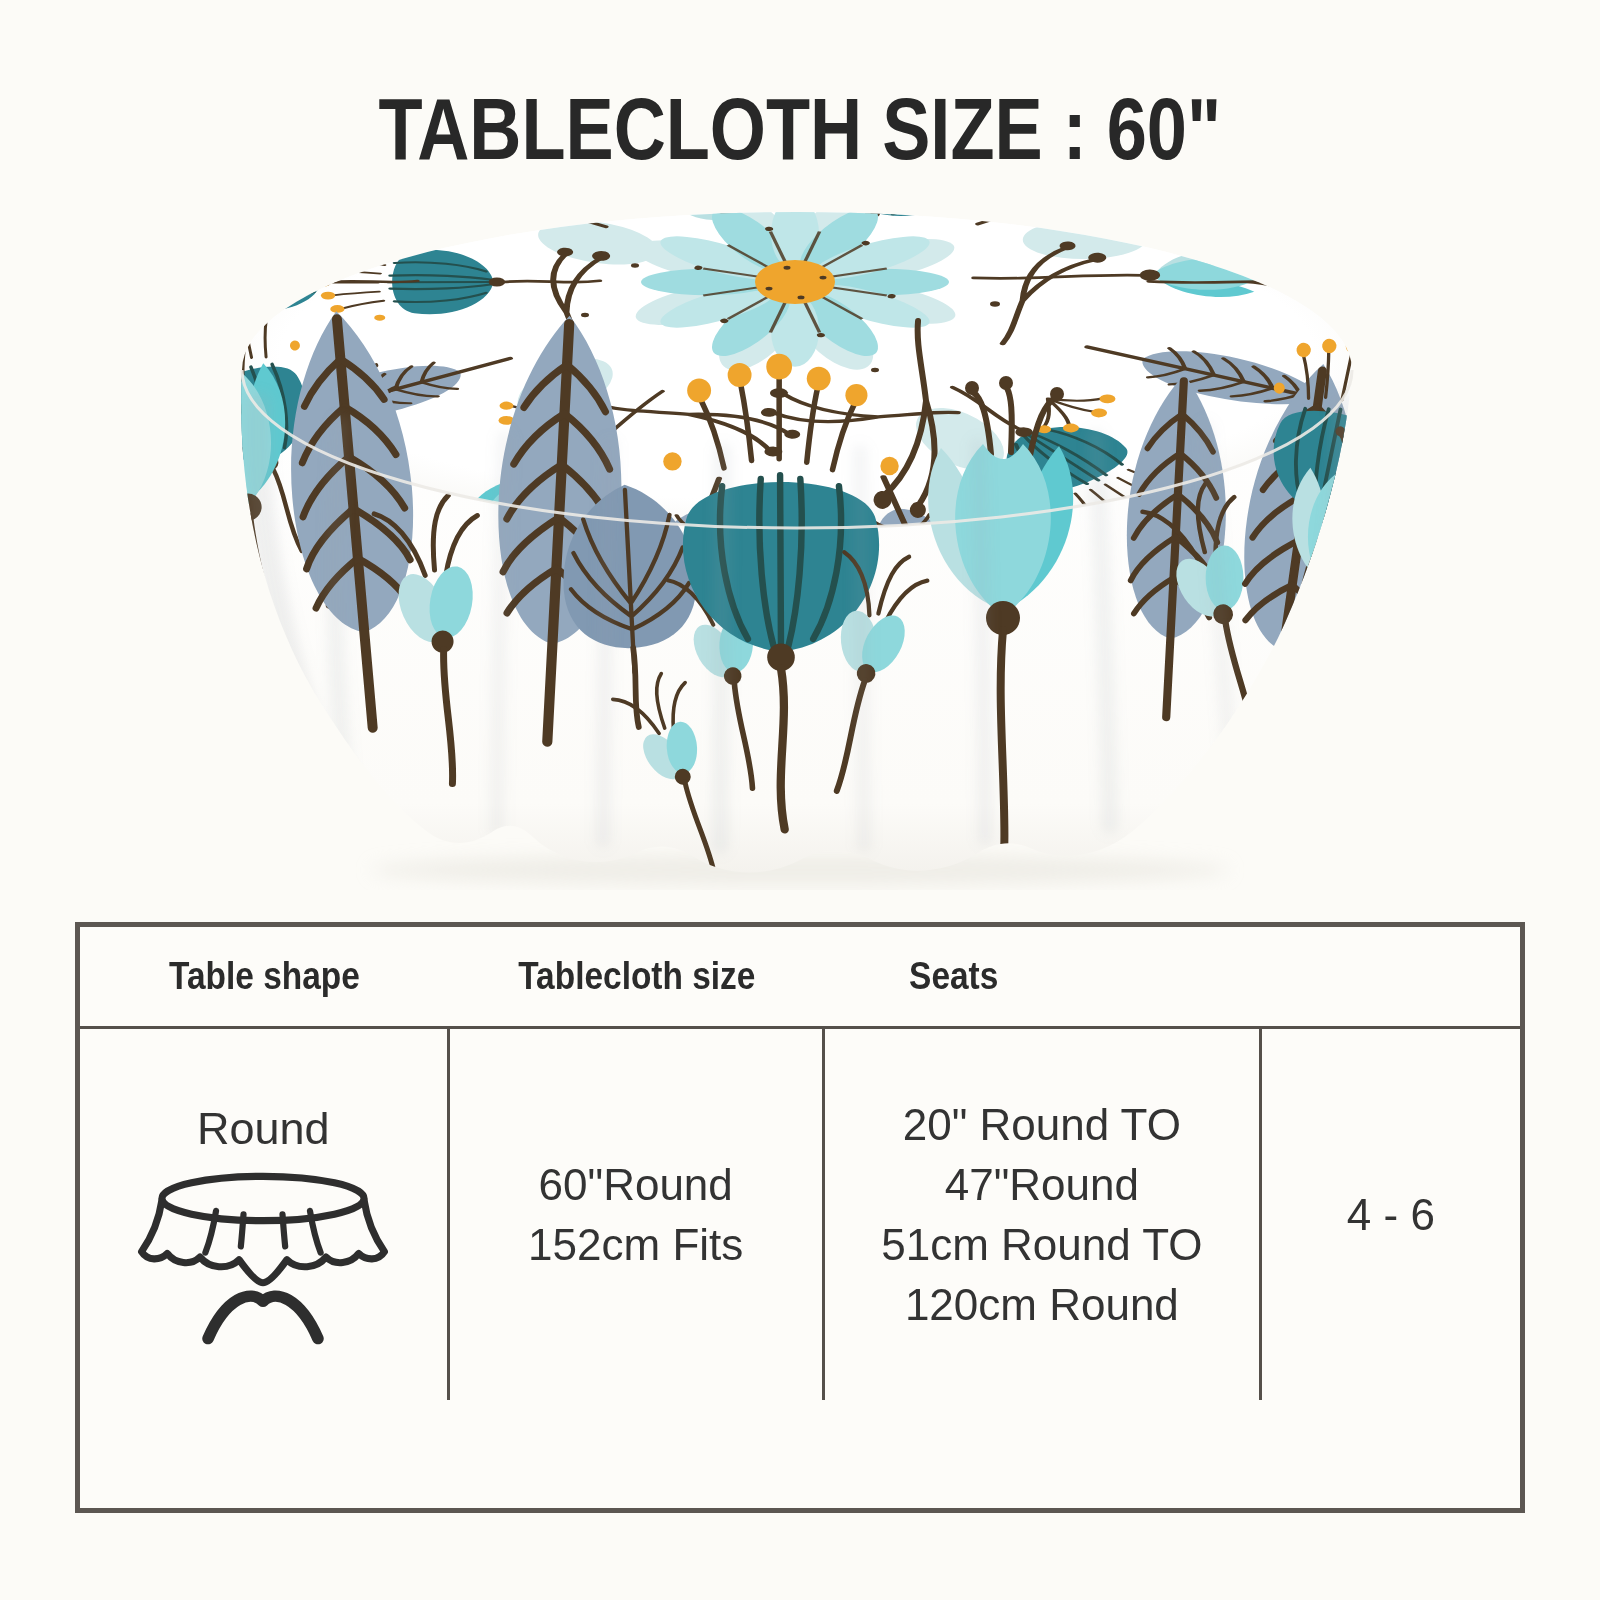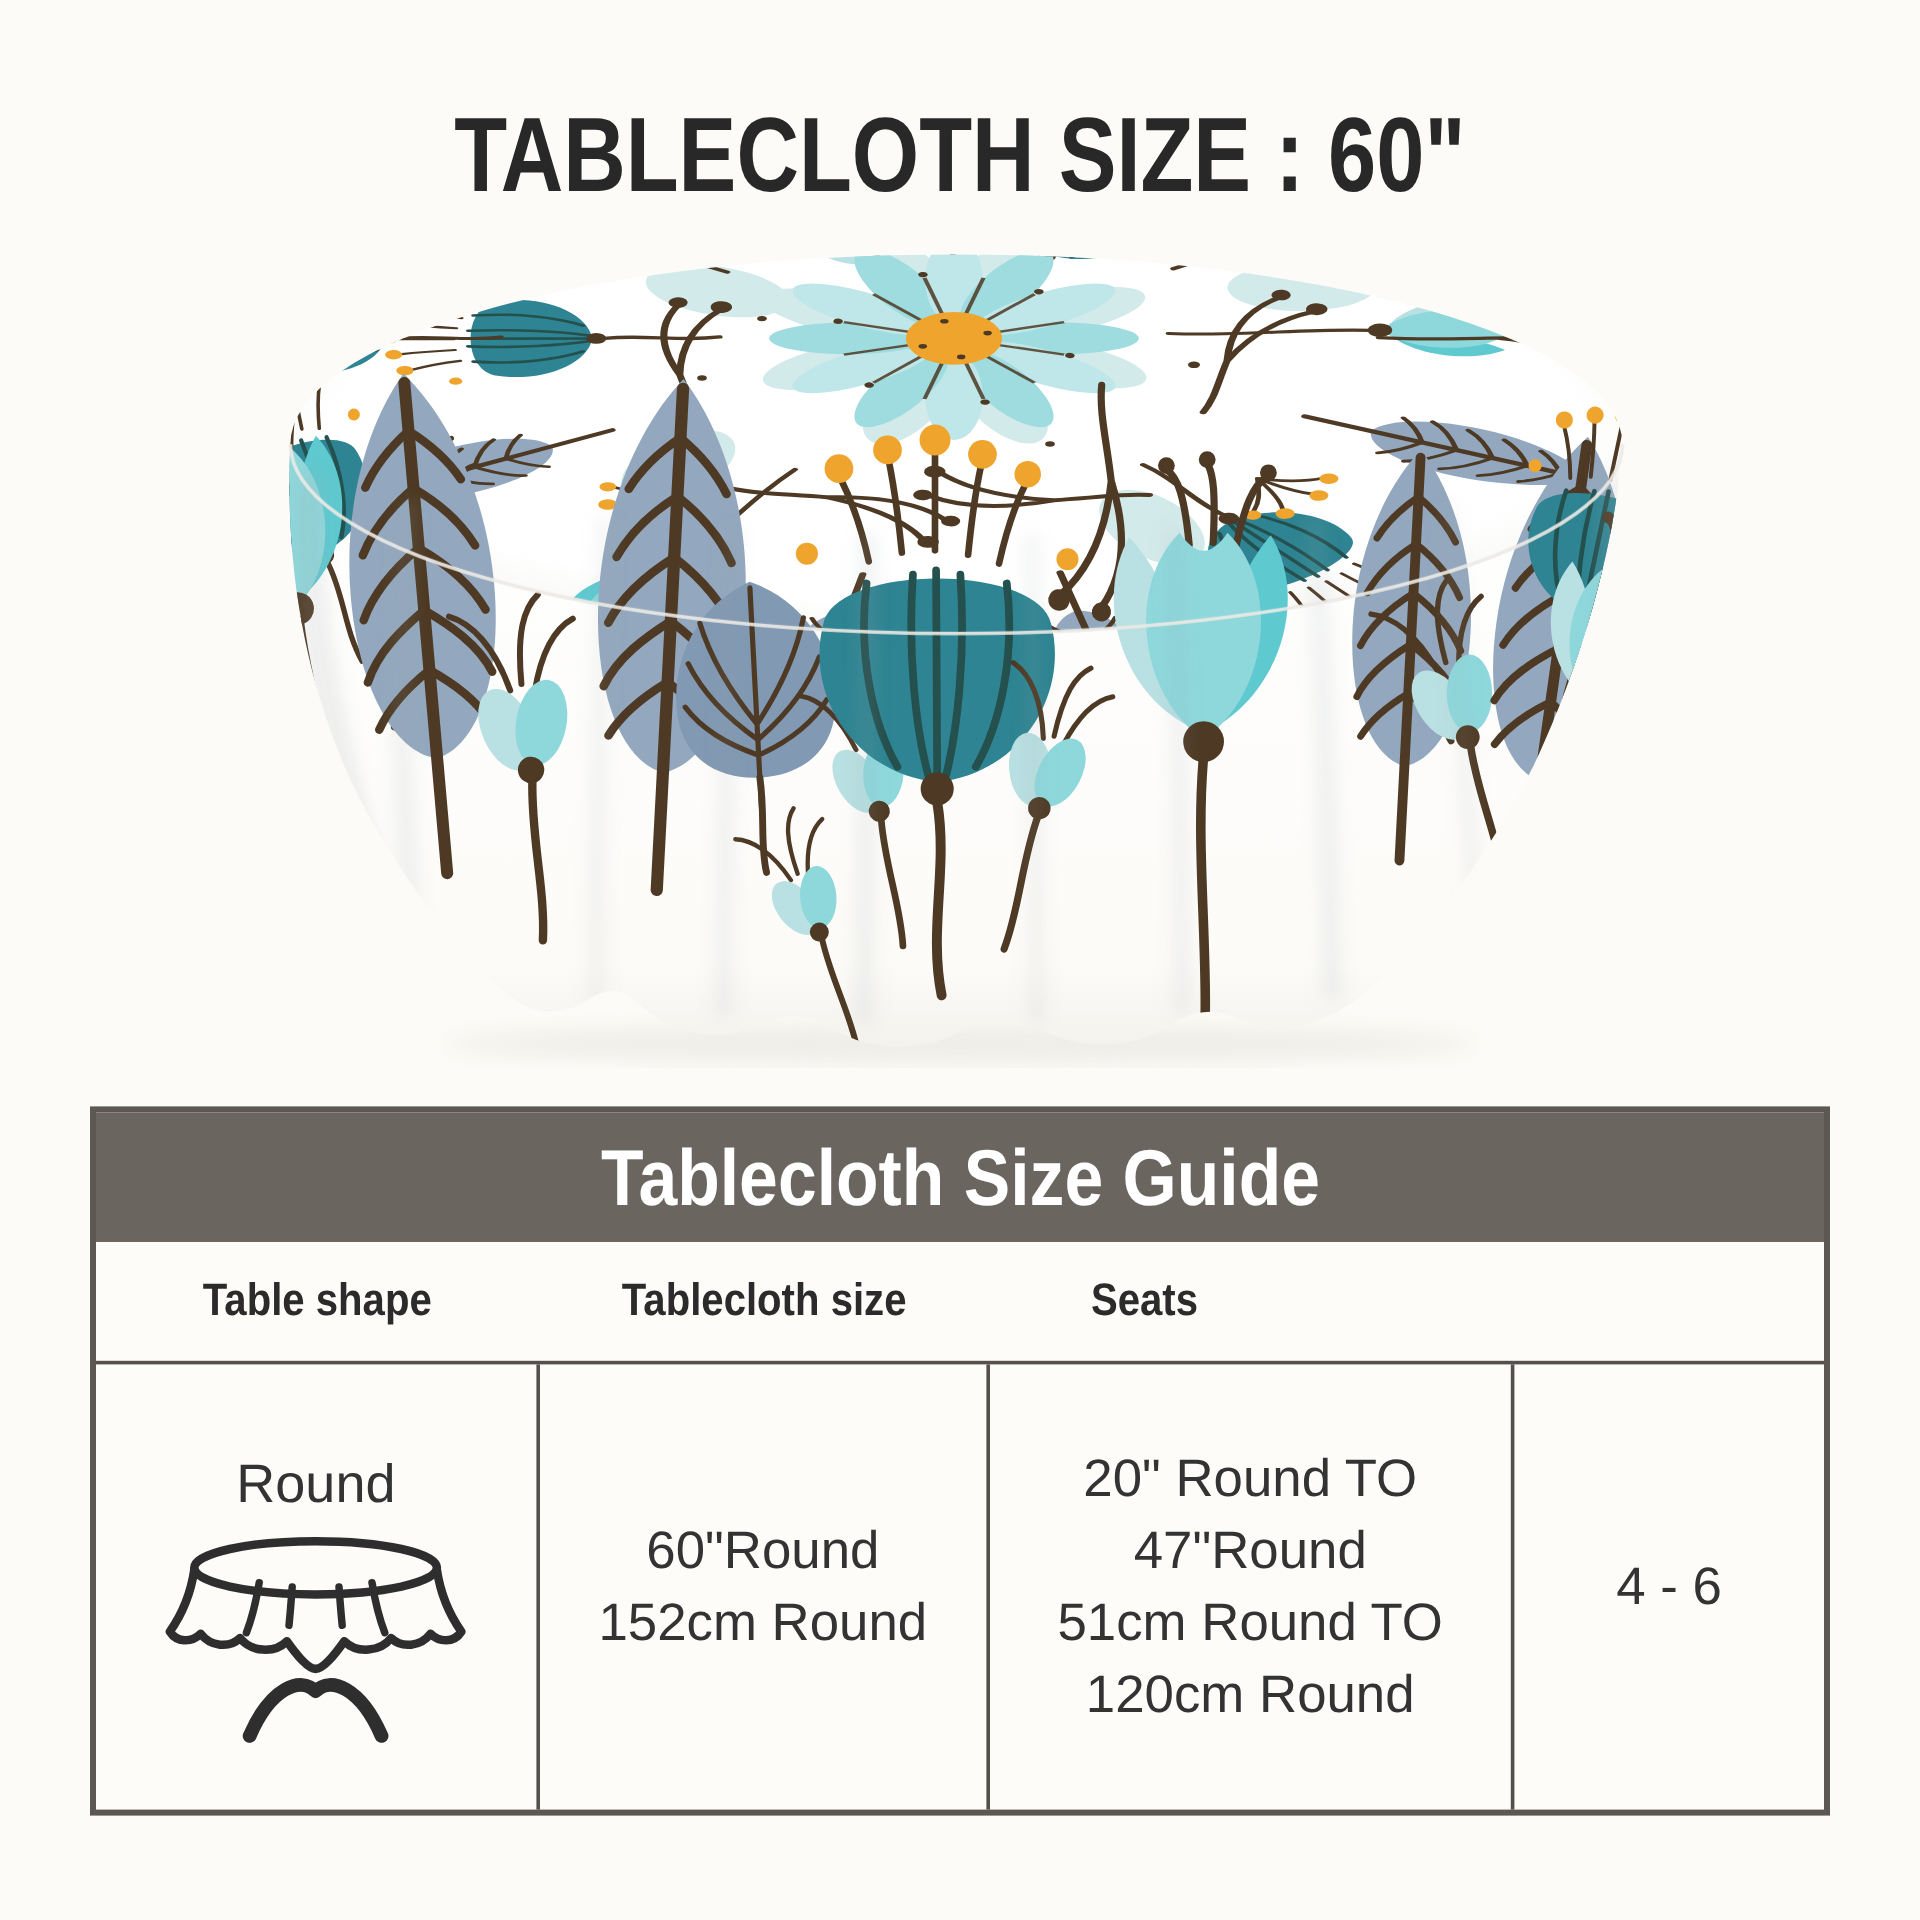--- a/index.html
+++ b/index.html
@@ -347,43 +347,40 @@
     <path d="M1206,238 C1214,340 1222,450 1232,600" stroke-width="16" opacity=".10"></path>
     <path d="M258,215 C254,300 270,420 310,535" stroke-width="26" opacity=".16"></path>
     <path d="M1344,215 C1348,300 1334,420 1296,525" stroke-width="26" opacity=".16"></path>
   </g>
 
   <path d="M242,180 A555 158 0 0 0 1352,180" stroke="#ECEAE5" stroke-width="3" fill="none" opacity=".9"></path>
 </svg>
 </div>
 
 <div class="guide">
-  <div class="guide-header">
-    <span class="condensed-mild">Tablecloth Size Guide</span>
-  </div>
   <div class="guide-cols">
     <div class="col col-1"><span class="condensed-mild">Table shape</span></div>
     <div class="col col-2"><span class="condensed-mild">Tablecloth size</span></div>
     <div class="col col-4"><span class="condensed-mild">Seats</span></div>
   </div>
   <div class="guide-body">
     <div class="cell col-1">
       <div class="shape-label">Round</div>
       <svg class="table-icon" viewBox="0 0 300 230">
         <g class="ink" fill="none" stroke="#2E2E2E" stroke-linecap="round" stroke-linejoin="round">
           <ellipse cx="150" cy="40" rx="114" ry="25" stroke-width="8"></ellipse>
           <path d="M36,42 C33,62 25,83 13,100 C20,111 34,110 42,102 C51,114 69,116 79,106 C89,119 111,121 123,109 C133,123 143,135 150,135 C157,135 167,123 177,109 C189,121 211,119 221,106 C231,116 249,114 258,102 C266,110 280,111 287,100 C275,83 267,62 264,42" stroke-width="8"></path>
           <path d="M97,54 C94,72 90,88 85,101 M203,54 C206,72 210,88 215,101 M128,58 C127,72 126,84 125,94 M172,58 C173,72 174,84 175,94" stroke-width="7"></path>
           <path d="M88,198 C108,152 136,142 150,156 C164,142 192,152 212,198" stroke-width="13"></path>
         </g>
       </svg>
     </div>
     <div class="cell col-2">
       <div>60"Round</div>
-      <div>152cm Round</div>
+      <div>152cm Fits</div>
     </div>
     <div class="cell col-3">
       <div>20" Round TO</div>
       <div>47"Round</div>
       <div class="stanza-gap">51cm Round TO</div>
       <div>120cm Round</div>
     </div>
     <div class="cell col-4">
       <div>4 - 6</div>
     </div>

